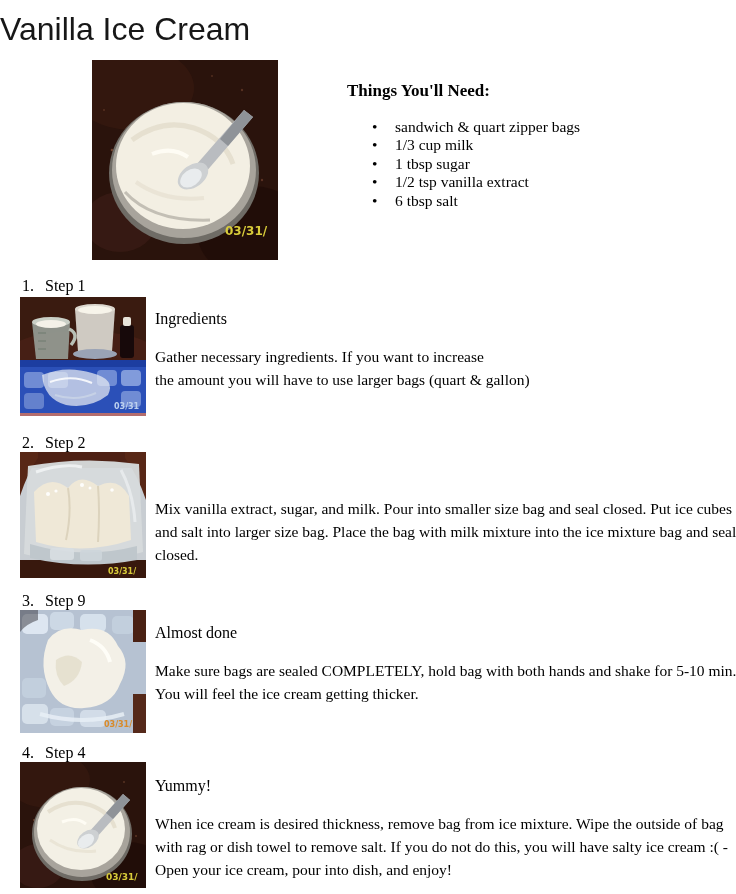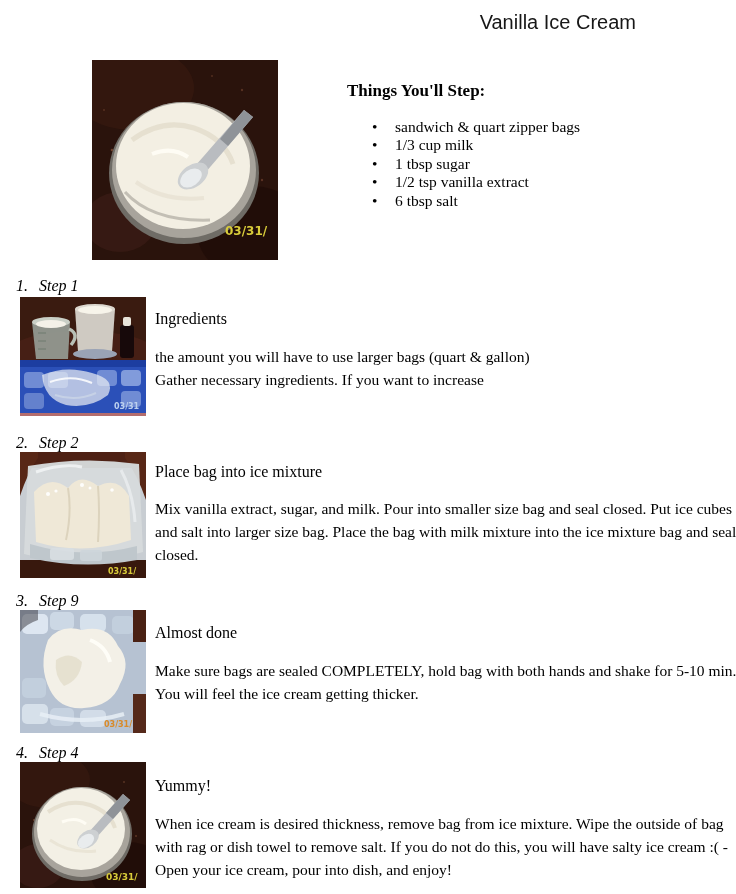--- a/index.html
+++ b/index.html
@@ -4,43 +4,43 @@
 <style>
   * { margin:0; padding:0; box-sizing:border-box; }
   html,body { background:#fff; }
   body {
     width:736px; height:894px; position:relative; overflow:hidden;
     font-family:"Liberation Serif", serif; color:#000;
   }
   .page { position:absolute; left:0; top:0; width:736px; height:894px; background:#fff; }
 
   .title {
-    position:absolute; left:0; top:11px; width:636px; text-align:right;
-    font-family:"Liberation Sans", sans-serif; font-size:20px; font-weight:500; color:#171717;
+    position:absolute; left:0; top:11px; width:636px; text-align:left;
+    font-family:"Liberation Sans", sans-serif; font-size:32px; font-weight:500; color:#171717;
   }
 
   .photo { position:absolute; line-height:0; }
   .hero-photo { left:92px; top:60px; }
   .photo-step1 { left:20px; top:297px; }
   .photo-step2 { left:20px; top:452px; }
   .photo-step3 { left:20px; top:610px; }
   .photo-step4 { left:20px; top:762px; }
 
   .things-heading {
     position:absolute; left:347px; top:81px;
     font-size:17px; font-weight:bold;
   }
   .things-list {
     position:absolute; left:371px; top:118px; list-style:none;
     font-size:15.5px;
   }
   .things-list li { position:relative; padding-left:24px; line-height:18.4px; }
   .things-list li::before { content:"\2022"; position:absolute; left:1px; top:0; }
 
-  .step-heading { position:absolute; left:16px; font-size:16px;font-style:italic; }
+  .step-heading { position:absolute; left:22px; font-size:16px; }
   .step-heading .num { display:inline-block; width:23px; }
   .h-step1 { top:277px; }
   .h-step2 { top:434px; }
   .h-step3 { top:592px; }
   .h-step4 { top:744px; }
 
   .step-title { position:absolute; left:155px; font-size:16px; }
   .t-step1 { top:310px; }
   .t-step2 { top:463px; }
   .t-step3 { top:624px; }
@@ -82,21 +82,21 @@
       <path d="M33 132 Q60 162 118 160" stroke="#8a867c" stroke-width="3" fill="none" opacity="0.45"></path>
       <polygon points="152,50 161,57 113,113 104,105" fill="#b9bcc0"></polygon>
       <polygon points="152,50 161,57 136,86 128,79" fill="#8f9398"></polygon>
       <ellipse cx="101" cy="116" rx="17" ry="11" transform="rotate(-36 101 116)" fill="#cdd0d2"></ellipse>
       <ellipse cx="99" cy="118" rx="12" ry="8" transform="rotate(-36 99 118)" fill="#e9ecee"></ellipse>
       <text class="stamp" x="133" y="175" font-size="12" fill="#d9cc3a">03/31/</text>
     </svg>
   </div>
 
   <div>
-    <h2 class="things-heading">Things You'll Step:</h2>
+    <h2 class="things-heading">Things You'll Need:</h2>
     <ul class="things-list">
       <li>sandwich &amp; quart zipper bags</li>
       <li>1/3 cup milk</li>
       <li>1 tbsp sugar</li>
       <li>1/2 tsp vanilla extract</li>
       <li>6 tbsp salt</li>
     </ul>
   </div>
 
   <div class="step-heading h-step1">
@@ -129,22 +129,22 @@
       <rect x="101" y="94" width="20" height="16" rx="4" fill="#7d97d8" opacity="0.85"></rect>
       <path d="M22 78 Q46 68 72 76 Q96 82 88 98 Q70 112 46 108 Q24 102 22 78 Z" fill="#e8ecf2" opacity="0.72"></path>
       <path d="M30 85 Q52 77 72 86" stroke="#ffffff" stroke-width="2" fill="none" opacity="0.85"></path>
       <path d="M35 98 Q56 105 76 96" stroke="#c9d4e6" stroke-width="2" fill="none" opacity="0.85"></path>
       <rect x="0" y="116" width="126" height="3" fill="#b46d6d"></rect>
       <text class="stamp" x="94" y="112" font-size="8" fill="#bcd0ee">03/31</text>
     </svg>
   </div>
   <div class="step-title t-step1">Ingredients</div>
   <div class="step-body b-step1">
+    <div>Gather necessary ingredients. If you want to increase</div>
     <div>the amount you will have to use larger bags (quart &amp; gallon)</div>
-    <div>Gather necessary ingredients. If you want to increase</div>
   </div>
 
   <div class="step-heading h-step2">
     <span class="num">2.</span><span>Step 2</span>
   </div>
   <div class="photo photo-step2">
     <svg width="126" height="126" viewBox="0 0 126 126">
       <rect width="126" height="126" fill="#c8cdd2"></rect>
       <rect x="0" y="0" width="126" height="16" fill="#4e2114"></rect>
       <rect x="0" y="108" width="126" height="18" fill="#38180d"></rect>
@@ -160,21 +160,20 @@
       <circle cx="70" cy="36" r="1.5" fill="#fff" opacity="0.9"></circle>
       <circle cx="92" cy="38" r="1.8" fill="#fff" opacity="0.9"></circle>
       <path d="M16 20 Q42 11 62 15" stroke="#f4f6f7" stroke-width="3" fill="none" opacity="0.8"></path>
       <path d="M101 18 Q113 40 115 70" stroke="#eef1f2" stroke-width="3" fill="none" opacity="0.7"></path>
       <path d="M10 92 Q63 108 117 94 L117 108 Q63 118 10 106 Z" fill="#bfc7cc"></path>
       <rect x="30" y="96" width="24" height="12" rx="3" fill="#d8dee2" opacity="0.9"></rect>
       <rect x="60" y="98" width="22" height="11" rx="3" fill="#cdd5da" opacity="0.9"></rect>
       <text class="stamp" x="88" y="122" font-size="8" fill="#d9cc3a">03/31/</text>
     </svg>
   </div>
-  <div class="step-title t-step2">Place bag into ice mixture</div>
   <div class="step-body b-step2">Mix vanilla extract, sugar, and milk. Pour into smaller size bag and seal closed. Put ice cubes and salt into larger size bag. Place the bag with milk mixture into the ice mixture bag and seal closed.</div>
 
   <div class="step-heading h-step3">
     <span class="num">3.</span><span>Step 9</span>
   </div>
   <div class="photo photo-step3">
     <svg width="126" height="123" viewBox="0 0 126 123">
       <rect width="126" height="123" fill="#b6c2d2"></rect>
       <rect x="2" y="4" width="26" height="20" rx="5" fill="#dfe8f2" opacity="0.95"></rect>
       <rect x="30" y="2" width="24" height="18" rx="5" fill="#cdd9e6" opacity="0.95"></rect>

